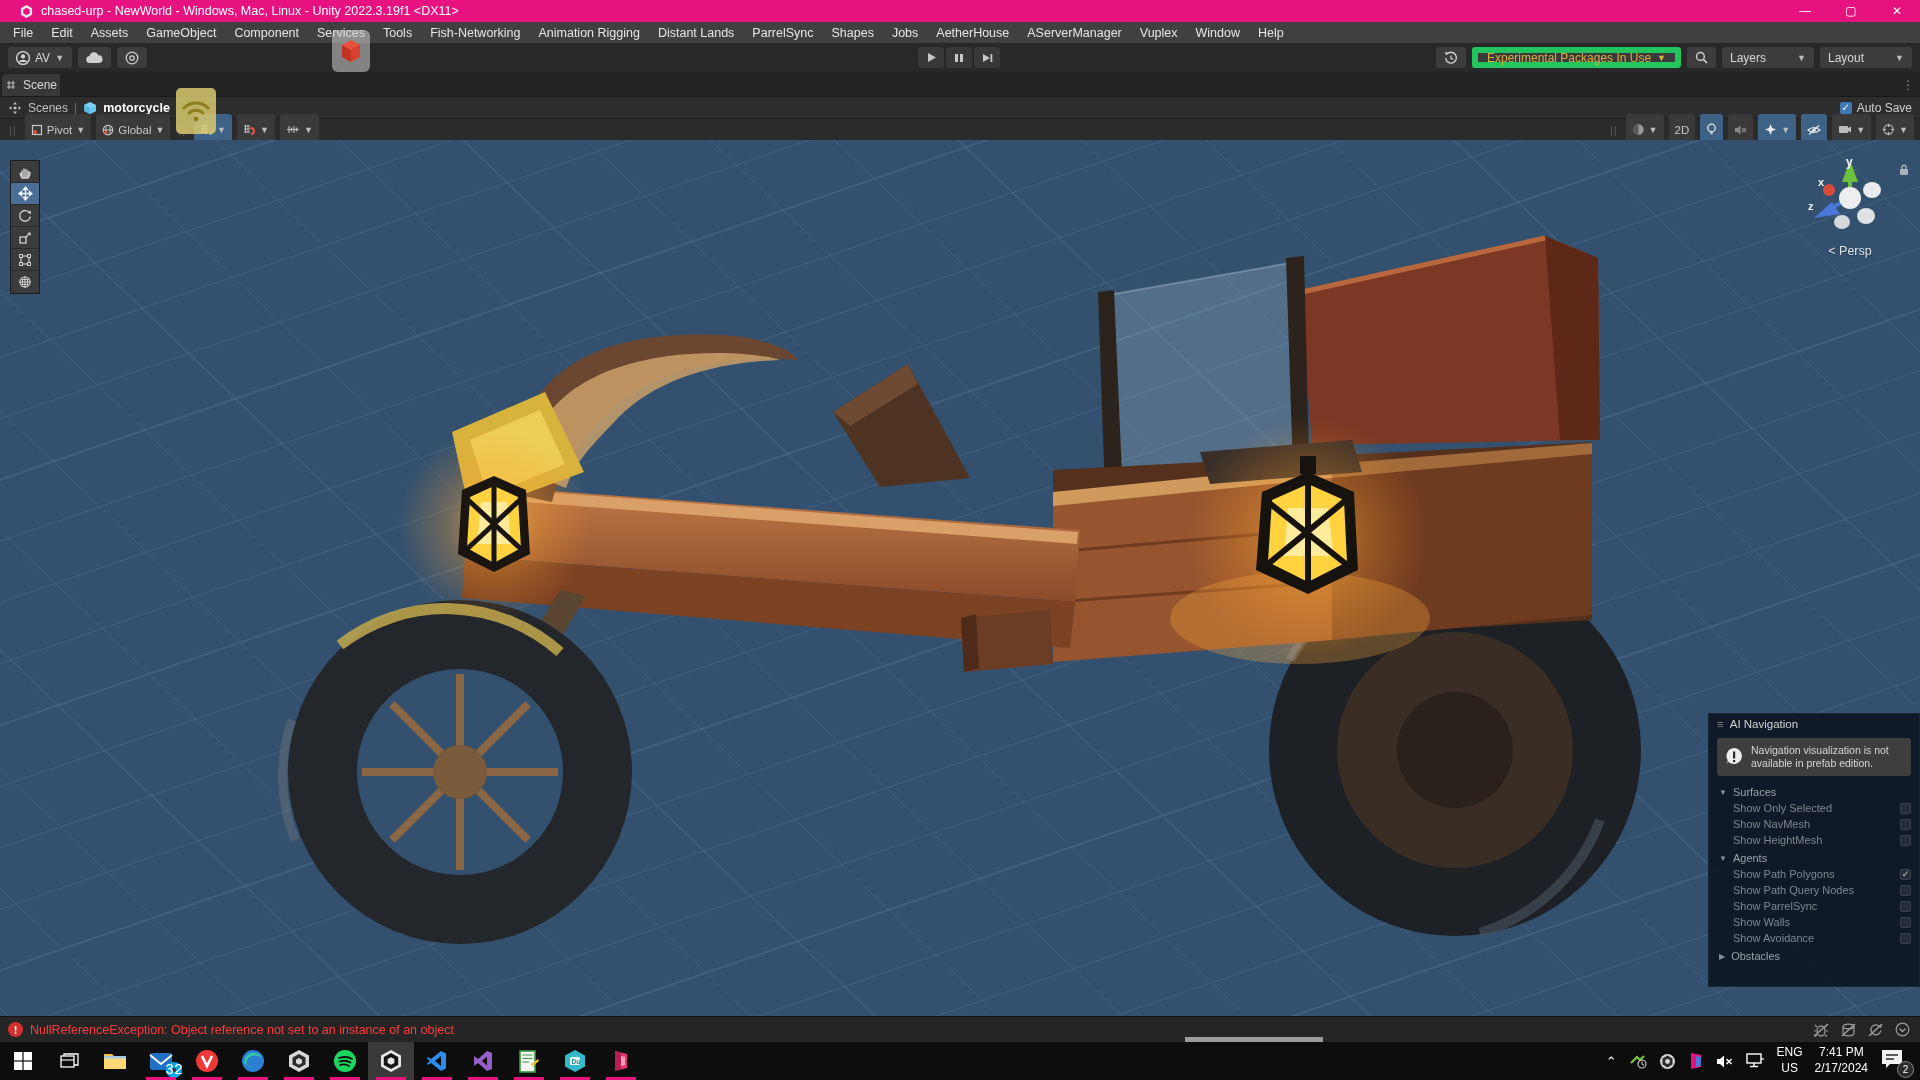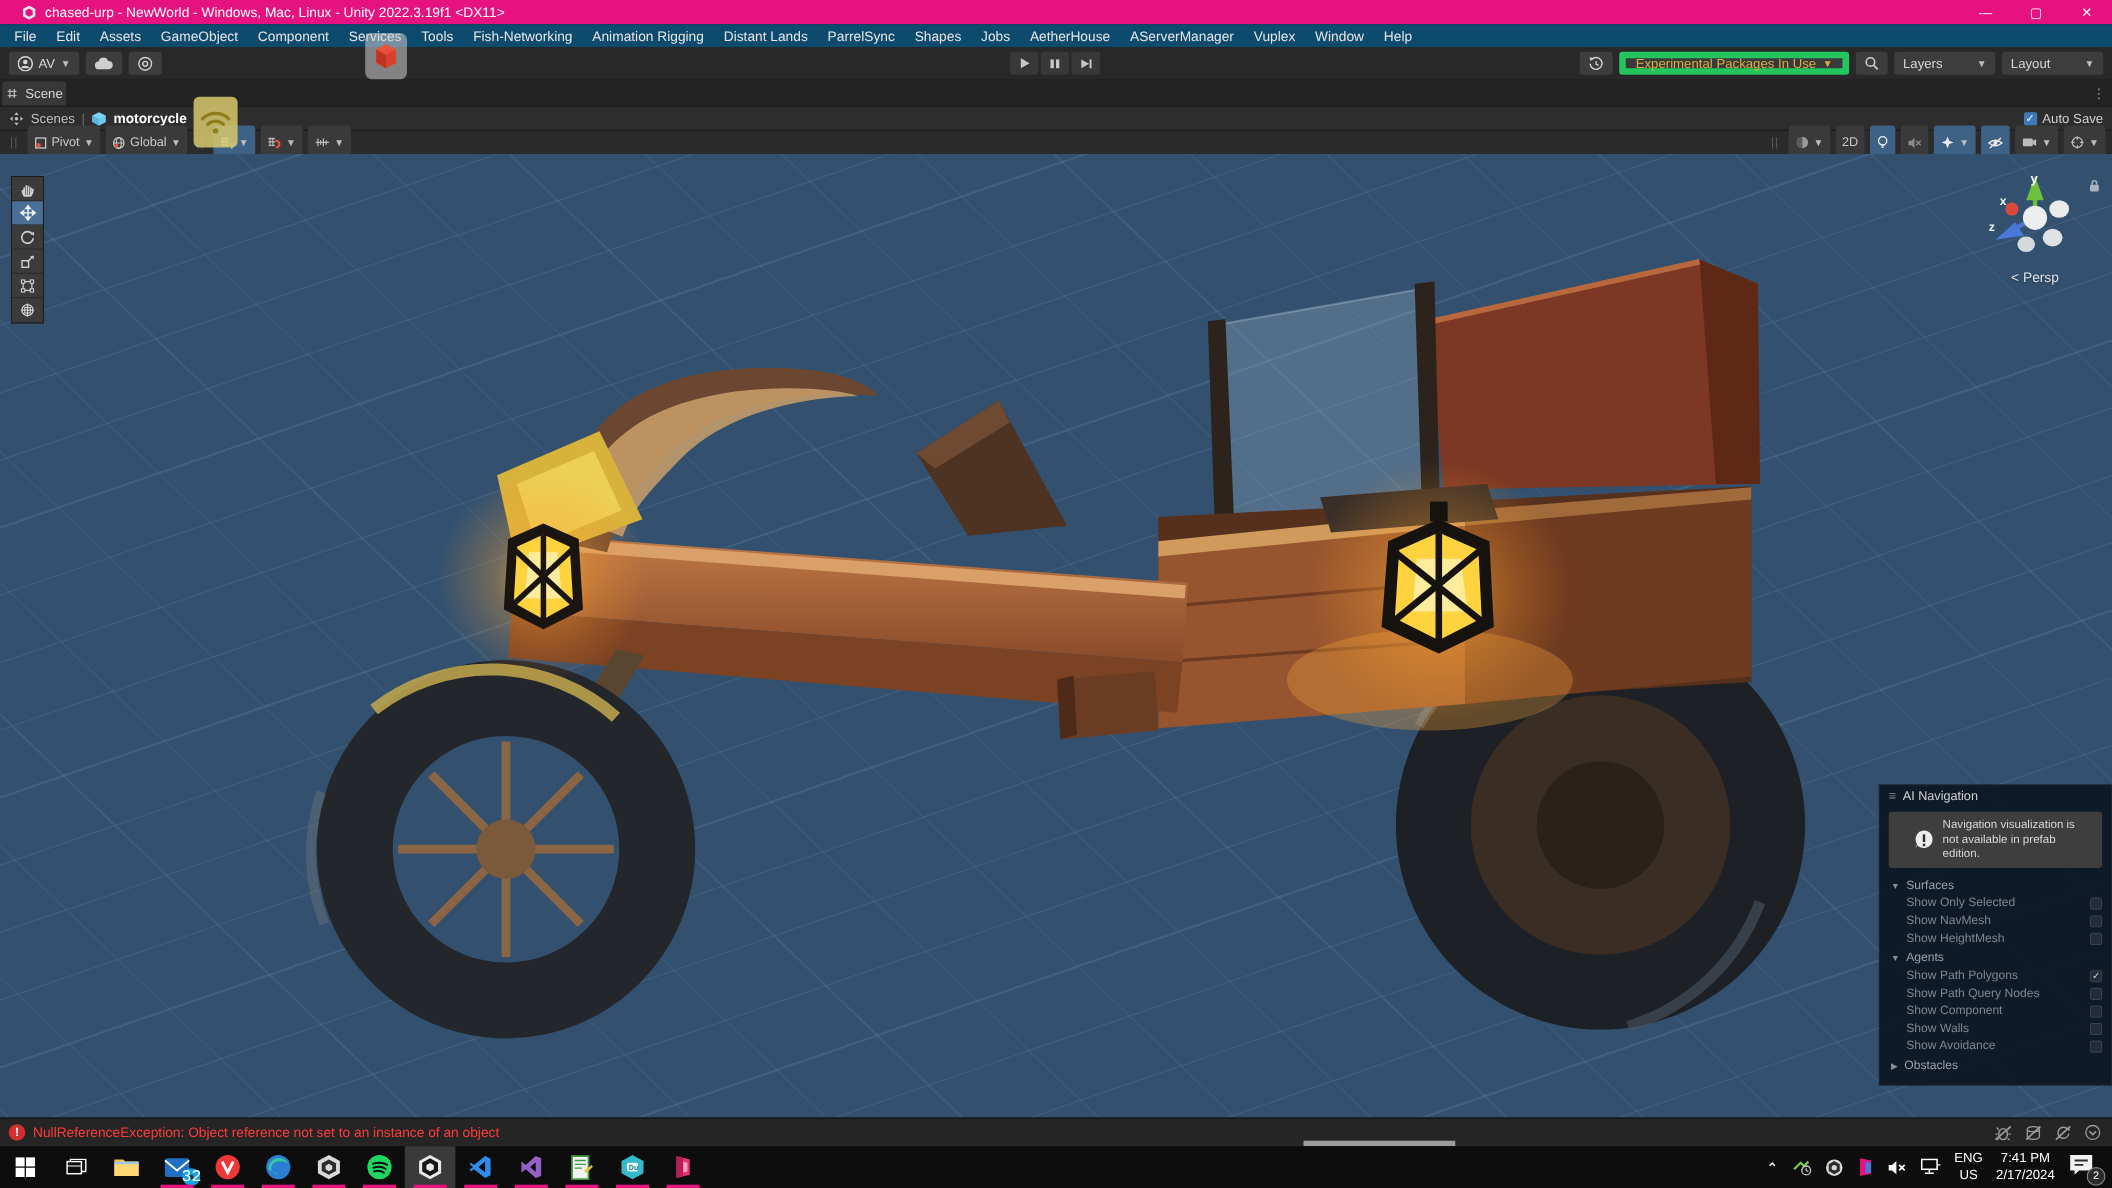--- a/index.html
+++ b/index.html
@@ -6,21 +6,21 @@
   html,body { width:1920px; height:1080px; }
   body { font-family:"Liberation Sans",sans-serif; background:#1e1e1e; overflow:hidden; position:relative; color:#ddd; }
 
   
   .titlebar { height:22px; background:#e6127f; display:flex; align-items:center; padding-left:20px; gap:8px; }
   .titlebar .title { color:#fff; font-size:12.5px; }
   .win-controls { margin-left:auto; display:flex; height:100%; }
   .win-btn { width:46px; height:100%; display:flex; align-items:center; justify-content:center; color:#fff; font-size:12px; }
 
   
-  .menubar { height:21px; background:#0c4a6e; display:flex; align-items:center; padding-left:4px; font-size:12.5px; color:#e6e6e6; position:relative; }
+  .menubar { height:21px; background:#404040; display:flex; align-items:center; padding-left:4px; font-size:12.5px; color:#e6e6e6; position:relative; }
   .menu-item { padding:2px 9px; cursor:default; }
 
   
   .overlay-box { position:absolute; left:332px; top:30px; width:38px; height:42px; background:rgba(205,205,205,.55); border-radius:6px; z-index:50; display:flex; align-items:center; justify-content:center; }
   .overlay-wifi { position:absolute; left:176px; top:88px; width:40px; height:46px; background:rgba(216,201,110,.85); border-radius:5px; z-index:50; display:flex; align-items:center; justify-content:center; }
 
   
   .toolbar { height:29px; background:#282828; position:relative; }
   .tb-left { position:absolute; left:8px; top:4px; display:flex; gap:6px; }
   .tb-center { position:absolute; left:918px; top:4px; display:flex; gap:2px; }
@@ -58,21 +58,21 @@
   .tool.sel { background:#4a6e96; }
 
   .gizmo { position:absolute; right:22px; top:12px; width:96px; text-align:center; }
   .persp { color:#dfe3e8; font-size:12.5px; margin-top:2px; text-shadow:0 1px 2px rgba(0,0,0,.4); }
   .vp-lock { position:absolute; right:10px; top:22px; opacity:.8; }
 
   
   .ai-panel { position:absolute; right:0; top:573px; width:212px; height:274px; background:rgba(11,20,33,.90); border:1px solid rgba(255,255,255,.05); font-size:11px; }
   .ai-head { display:flex; align-items:center; gap:6px; padding:4px 8px; color:#d2d2d2; font-size:11.5px; }
   .ai-head .bars { color:#8a8a8a; letter-spacing:0; }
-  .ai-info { margin:4px 8px 6px 8px; background:#3e3e3e; border-radius:3px; padding:6px 22px; display:flex; gap:7px; align-items:center; color:#d6d6d6; font-size:10.5px; line-height:1.25; }
+  .ai-info { margin:4px 8px 6px 8px; background:#3e3e3e; border-radius:3px; padding:6px 7px; display:flex; gap:7px; align-items:center; color:#d6d6d6; font-size:10.5px; line-height:1.25; }
   .ai-sec { color:#9aa0a6; padding:4px 0 2px 10px; display:flex; gap:6px; align-items:center; }
   .ai-sec .arr { font-size:8px; color:#8a8f94; }
   .ai-item { color:#7f868c; padding:2px 8px 2px 24px; display:flex; align-items:center; }
   .ai-item .cb { margin-left:auto; width:11px; height:11px; background:#232c38; border:1px solid #39424e; border-radius:2px; font-size:9px; color:#d6d9cc; display:flex; align-items:center; justify-content:center; }
 
   
   .status { position:absolute; top:1016px; left:0; width:1920px; height:26px; background:#252525; display:flex; align-items:center; padding-left:8px; gap:7px; border-top:1px solid #141414; }
   .err-ico { width:15px; height:15px; border-radius:50%; background:#d32f2f; color:#fff; font-size:11px; font-weight:bold; display:flex; align-items:center; justify-content:center; }
   .err-txt { color:#ff3b3b; font-size:12.5px; }
   .status-right { position:absolute; right:10px; display:flex; gap:12px; align-items:center; }
@@ -610,21 +610,21 @@
         </div>
         <div class="ai-item">
           <span>Show Path Polygons</span>
           <span class="cb">✓</span>
         </div>
         <div class="ai-item">
           <span>Show Path Query Nodes</span>
           <span class="cb"></span>
         </div>
         <div class="ai-item">
-          <span>Show Component</span>
+          <span>Show ParrelSync</span>
           <span class="cb"></span>
         </div>
         <div class="ai-item">
           <span>Show Walls</span>
           <span class="cb"></span>
         </div>
         <div class="ai-item">
           <span>Show Avoidance</span>
           <span class="cb"></span>
         </div>

